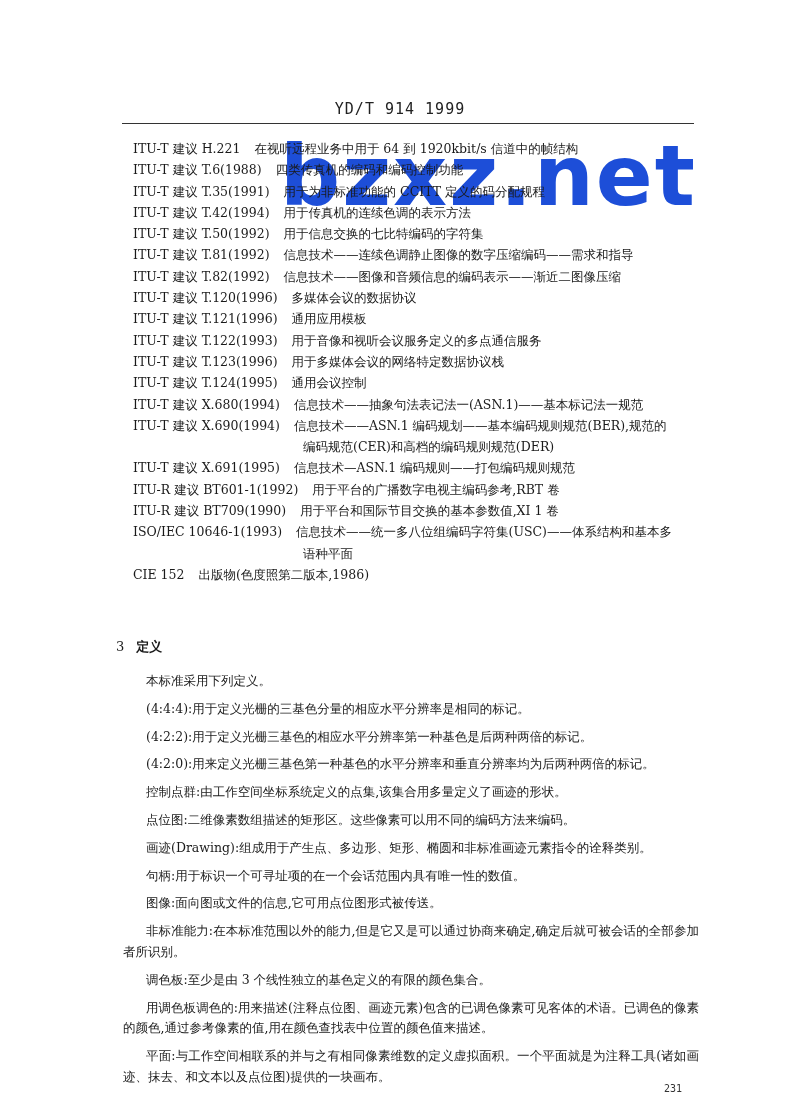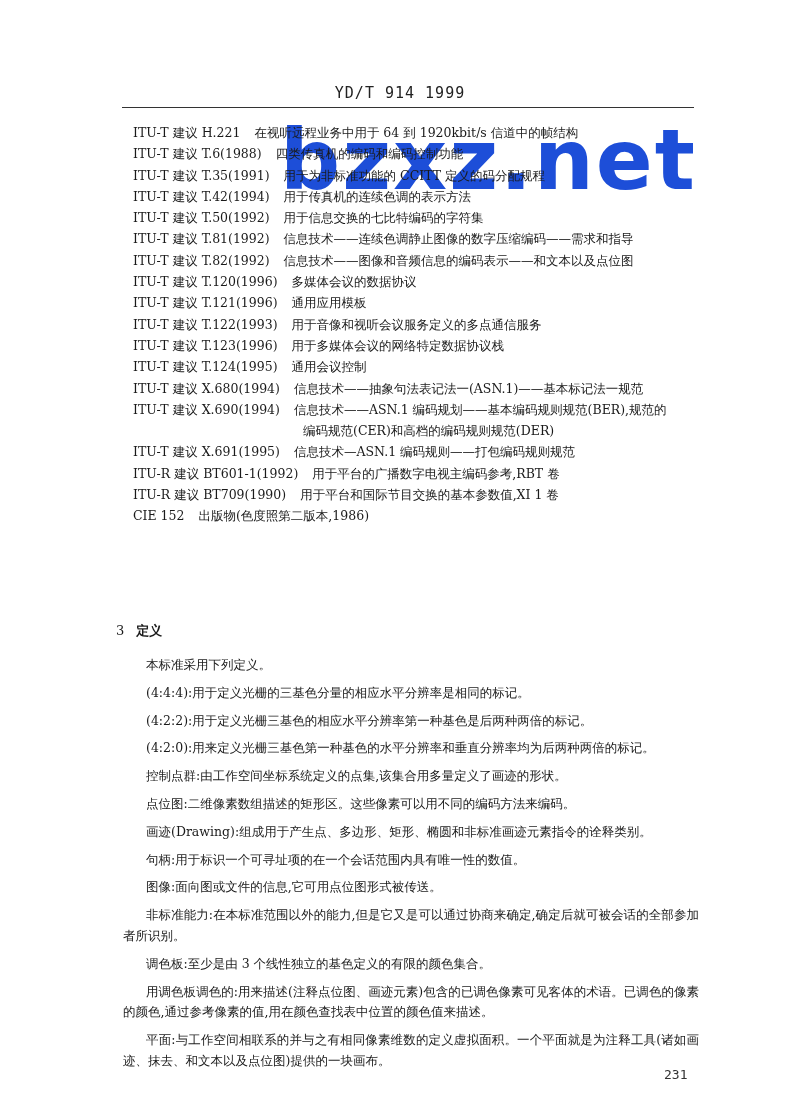--- a/index.html
+++ b/index.html
@@ -1,69 +1,70 @@
 <!DOCTYPE html>
 <html><head>
 <meta charset="utf-8">
 <style>
   html, body { margin: 0; padding: 0; }
   body {
     width: 800px; height: 1120px; background: #ffffff; position: relative; overflow: hidden;
     font-family: "DejaVu Serif", "Liberation Serif", serif; color: #1a1a1a;
   }
-  .page { position: absolute; left: 0; top: 0; width: 800px; height: 1024px; }
+  .page { position: absolute; left: 0; top: 16px; width: 800px; height: 1024px; }
   .header {
     position: absolute; top: 84px; left: 0; width: 800px; text-align: center;
     font-family: "DejaVu Sans Mono", "Liberation Mono", monospace; font-size: 15px; letter-spacing: 1px; color: #222;
   }
   .header-rule { position: absolute; top: 107px; left: 122px; width: 572px; height: 1px; background: #333; }
   .watermark {
     position: absolute; top: 118px; left: 280px; font-family: "DejaVu Sans", "Liberation Sans", sans-serif;
     font-size: 84px; font-weight: bold; color: #1d4ed8; letter-spacing: 2px; z-index: 0; line-height: 1;
   }
   .refs { position: absolute; top: 122px; left: 133px; width: 600px; z-index: 1; }
   .ref { position: relative; font-size: 12.5px; line-height: 21.3px; white-space: nowrap; }
   .ref .code { display: inline-block; }
   .ref .title { display: inline; margin-left: 14px; }
   .ref .cont { display: block; padding-left: 170px; }
   .section { position: absolute; top: 622px; left: 116px; font-size: 13px; font-weight: bold; z-index: 1; }
   .section .num { margin-right: 12px; font-weight: normal; }
   .defs { position: absolute; top: 648px; left: 116px; width: 590px; z-index: 1; }
   .para { font-size: 12.5px; line-height: 20.8px; text-indent: 23px; margin: 7px; text-align: justify; }
   .pagenum {
     position: absolute; top: 1067px; left: 664px; font-family: "DejaVu Sans Mono", "Liberation Mono", monospace;
-    font-size: 13px; color: #333;
+    font-size: 10px; color: #333;
   }
 </style>
 </head>
 <body>
 
 <div class="page">
   <div class="header">YD/T 914  1999</div>
   <div class="header-rule"></div>
   <div class="watermark">bzxz.net</div>
 
   <div class="refs" id="refs">
       <div class="ref"><span class="code">ITU-T 建议 H.221</span><span class="title">在视听远程业务中用于 64 到 1920kbit/s 信道中的帧结构</span></div>
       <div class="ref"><span class="code">ITU-T 建议 T.6(1988)</span><span class="title">四类传真机的编码和编码控制功能</span></div>
       <div class="ref"><span class="code">ITU-T 建议 T.35(1991)</span><span class="title">用于为非标准功能的 CCITT 定义的码分配规程</span></div>
       <div class="ref"><span class="code">ITU-T 建议 T.42(1994)</span><span class="title">用于传真机的连续色调的表示方法</span></div>
       <div class="ref"><span class="code">ITU-T 建议 T.50(1992)</span><span class="title">用于信息交换的七比特编码的字符集</span></div>
       <div class="ref"><span class="code">ITU-T 建议 T.81(1992)</span><span class="title">信息技术——连续色调静止图像的数字压缩编码——需求和指导</span></div>
-      <div class="ref"><span class="code">ITU-T 建议 T.82(1992)</span><span class="title">信息技术——图像和音频信息的编码表示——和文本以及点位图</span></div>
+      <div class="ref"><span class="code">ITU-T 建议 T.82(1992)</span><span class="title">信息技术——图像和音频信息的编码表示——渐近二图像压缩</span></div>
       <div class="ref"><span class="code">ITU-T 建议 T.120(1996)</span><span class="title">多媒体会议的数据协议</span></div>
       <div class="ref"><span class="code">ITU-T 建议 T.121(1996)</span><span class="title">通用应用模板</span></div>
       <div class="ref"><span class="code">ITU-T 建议 T.122(1993)</span><span class="title">用于音像和视听会议服务定义的多点通信服务</span></div>
       <div class="ref"><span class="code">ITU-T 建议 T.123(1996)</span><span class="title">用于多媒体会议的网络特定数据协议栈</span></div>
       <div class="ref"><span class="code">ITU-T 建议 T.124(1995)</span><span class="title">通用会议控制</span></div>
       <div class="ref"><span class="code">ITU-T 建议 X.680(1994)</span><span class="title">信息技术——抽象句法表记法一(ASN.1)——基本标记法一规范</span></div>
       <div class="ref"><span class="code">ITU-T 建议 X.690(1994)</span><span class="title">信息技术——ASN.1 编码规划——基本编码规则规范(BER),规范的</span><span class="cont">编码规范(CER)和高档的编码规则规范(DER)</span></div>
       <div class="ref"><span class="code">ITU-T 建议 X.691(1995)</span><span class="title">信息技术—ASN.1 编码规则——打包编码规则规范</span></div>
       <div class="ref"><span class="code">ITU-R 建议 BT601-1(1992)</span><span class="title">用于平台的广播数字电视主编码参考,RBT 卷</span></div>
       <div class="ref"><span class="code">ITU-R 建议 BT709(1990)</span><span class="title">用于平台和国际节目交换的基本参数值,XI 1 卷</span></div>
+      <div class="ref"><span class="code">ISO/IEC 10646-1(1993)</span><span class="title">信息技术——统一多八位组编码字符集(USC)——体系结构和基本多</span><span class="cont">语种平面</span></div>
       <div class="ref"><span class="code">CIE 152</span><span class="title">出版物(色度照第二版本,1986)</span></div>
     </div>
 
   <div class="section">
     <span class="num">3</span><span>定义</span>
   </div>
 
   <div class="defs" id="defs">
       <p class="para">本标准采用下列定义。</p>
       <p class="para">(4:4:4):用于定义光栅的三基色分量的相应水平分辨率是相同的标记。</p>

